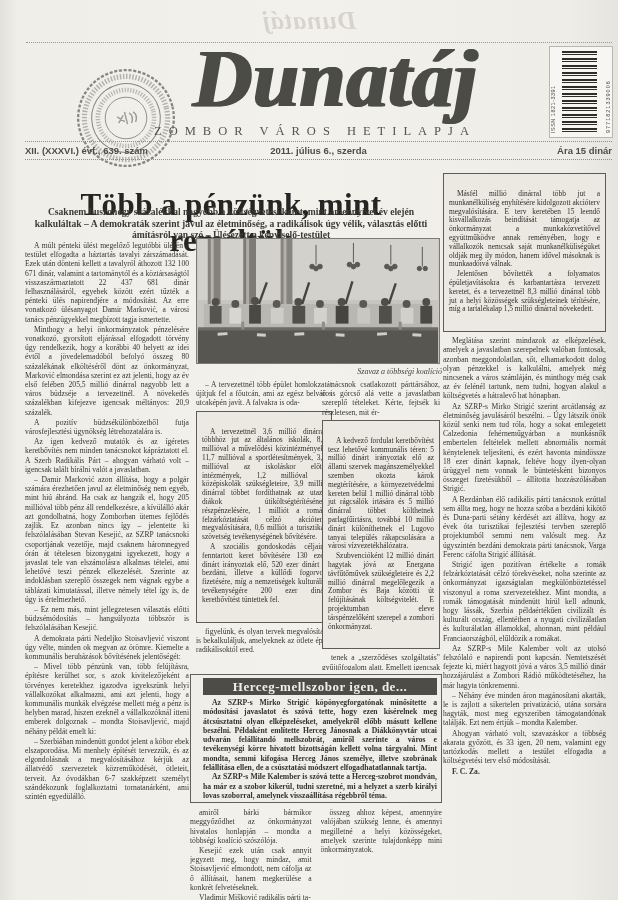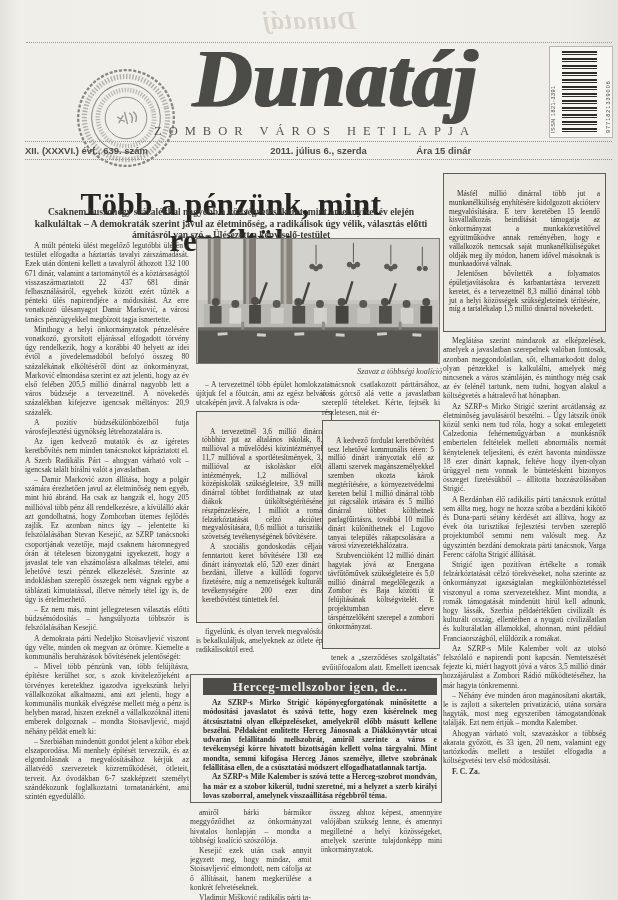--- a/index.html
+++ b/index.html
@@ -28,21 +28,21 @@
     writing-mode:vertical-rl;transform:rotate(180deg);letter-spacing:.5px;font-family:"Liberation Sans",sans-serif;}
   .barcode-num{position:absolute;right:1px;top:4px;height:82px;font-size:5.5px;color:#4c4b47;
     writing-mode:vertical-rl;transform:rotate(180deg);letter-spacing:1px;font-family:"Liberation Sans",sans-serif;}
   .dateline{position:absolute;left:25px;right:6px;top:141px;height:17px;
     border-top:1px dotted #8e8c84;border-bottom:1px dotted #8e8c84;
     display:flex;align-items:center;font-family:"Liberation Sans",sans-serif;
     font-size:9.5px;font-weight:bold;color:#4e4d49;}
   .dateline span{flex:1;}
   .dl-issue{text-align:left;}
   .dl-date{text-align:center;}
-  .dl-price{text-align:left;}
+  .dl-price{text-align:right;}
   .headline{position:absolute;left:22px;top:166px;width:418px;text-align:center;
     font-size:31px;font-weight:bold;color:#262523;letter-spacing:.4px;line-height:36px;}
   .subhead{position:absolute;left:24px;top:206px;width:414px;text-align:center;
     font-size:9.6px;font-weight:bold;line-height:11.6px;color:#3b3a36;}
   .col{position:absolute;overflow:hidden;}
   .col p{font-size:7.6px;line-height:9.2px;text-align:justify;text-indent:9px;
     margin:0 0 1px 0;color:#37362f;}
   .col1{left:25px;top:241px;width:164px;height:652px;}
   .photo-frame{position:absolute;left:196px;top:238px;width:244px;height:126px;
     border:1px solid #7c7a73;background:#cac8c2;box-sizing:border-box;}
@@ -195,21 +195,21 @@
       <p>A szociális gondoskodás céljaira fenntartott keret bővítésére 130 ezer dinárt irányoztak elő, 520 ezer dinárt a bezdáni, illetve a küllődi fogorvos fizetésére, míg a nemzetiségek kulturális tevékenységére 200 ezer dinár keretbővítést tüntettek fel.</p>
     </div>
     <p>figyelünk, és olyan tervek megvalósítását is bekalkuláljuk, amelyeknek az ötlete épp a radikálisoktól ered.</p>
 
   </div>
 
   <div class="col col3">
     <p>nácsnok csatlakozott párttársához, ő is górcső alá vette a javaslatban szereplő tételeket. Kérte, fejtsék ki részletesen, mit ér-</p>
     <div class="sidebar-box">
       <p>A kedvező fordulat keretbővítést tesz lehetővé kommunális téren: 5 millió dinárt irányoztak elő az állami szervek magánszemélyekkel szemben okozta károk megtérítésére, a környezetvédelmi kereten belül 1 millió dinárral több jut rágcsálók irtására és 5 millió dinárral többet költhetnek parlagfűirtásra, továbbá 10 millió dinárt különíthetnek el Lugovo tanyai település rákapcsolására a városi vízvezetékhálózatra.</p>
-      <p>Szubvencióként 12 millió dinárt hagytak jóvá az Energana távfűtőművek szükségleteire és 5,0 millió dinárral megelőlegezik a Zombor és Baja közötti út felújításának költségvitelét. E projektumban eleve társpénzelőként szerepel a zombori önkormányzat.</p>
+      <p>Szubvencióként 12 millió dinárt hagytak jóvá az Energana távfűtőművek szükségleteire és 2,2 millió dinárral megelőlegezik a Zombor és Baja közötti út felújításának költségvitelét. E projektumban eleve társpénzelőként szerepel a zombori önkormányzat.</p>
     </div>
     <p>tenek a „szerződéses szolgáltatás” gyűjtőfogalom alatt. Emellett igencsak kevesellte a népkonyhára előlátott keretbővítési összeget, majd arra az álláspontra helyezkedett, hogy a falusi helyi közösségeknek szánt többlet csupán porhintés, morzsányi</p>
   </div>
 
   <div class="herceg">
     <div class="herceg-box">
       <div class="herceg-title">Herceg-mellszobor igen, de...</div>
       <p>Az SZRP-s Mirko Strigić köpönyegforgatónak minősítette a módosítási javaslatot és szóvá tette, hogy ezen kísérelnek meg átcsúsztatni olyan elképzeléseket, amelyekről előbb másutt kellene beszélni. Példaként említette Herceg Jánosnak a Diákkönyvtár utcai udvarán felállítandó mellszobrát, amiről szerinte a város e tevékenységi körre hivatott bizottságán kellett volna tárgyalni. Mint mondta, semmi kifogása Herceg János személye, illetve szobrának felállítása ellen, de a csúsztatási módszert elfogadhatatlannak tartja.</p>
       <p>Az SZRP-s Mile Kalember is szóvá tette a Herceg-szobrot mondván, ha már ez a szobor kikerül, tudni szeretné, mi a helyzet a szerb királyi lovas szoborral, amelynek visszaállítása régebbről téma.</p>
     </div>

